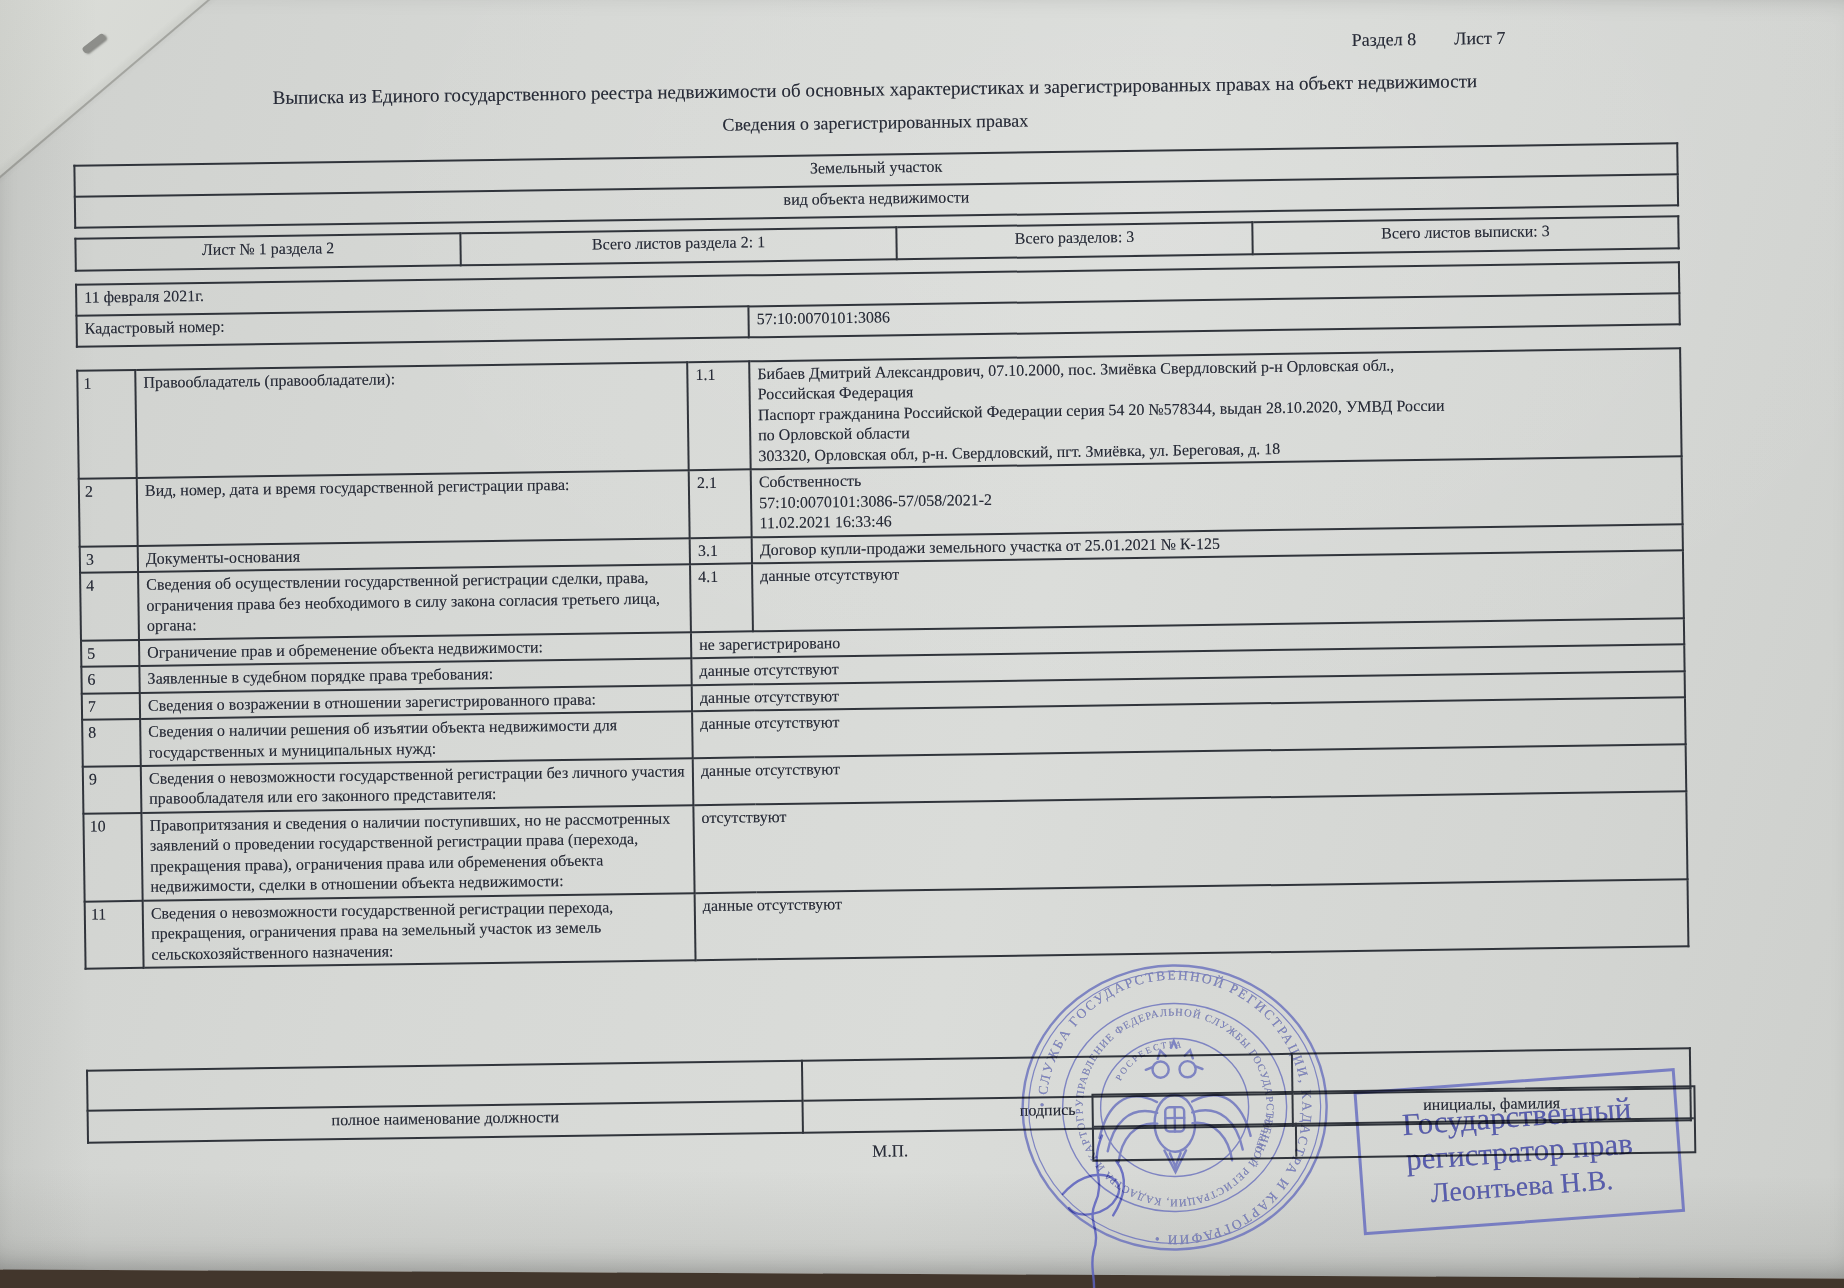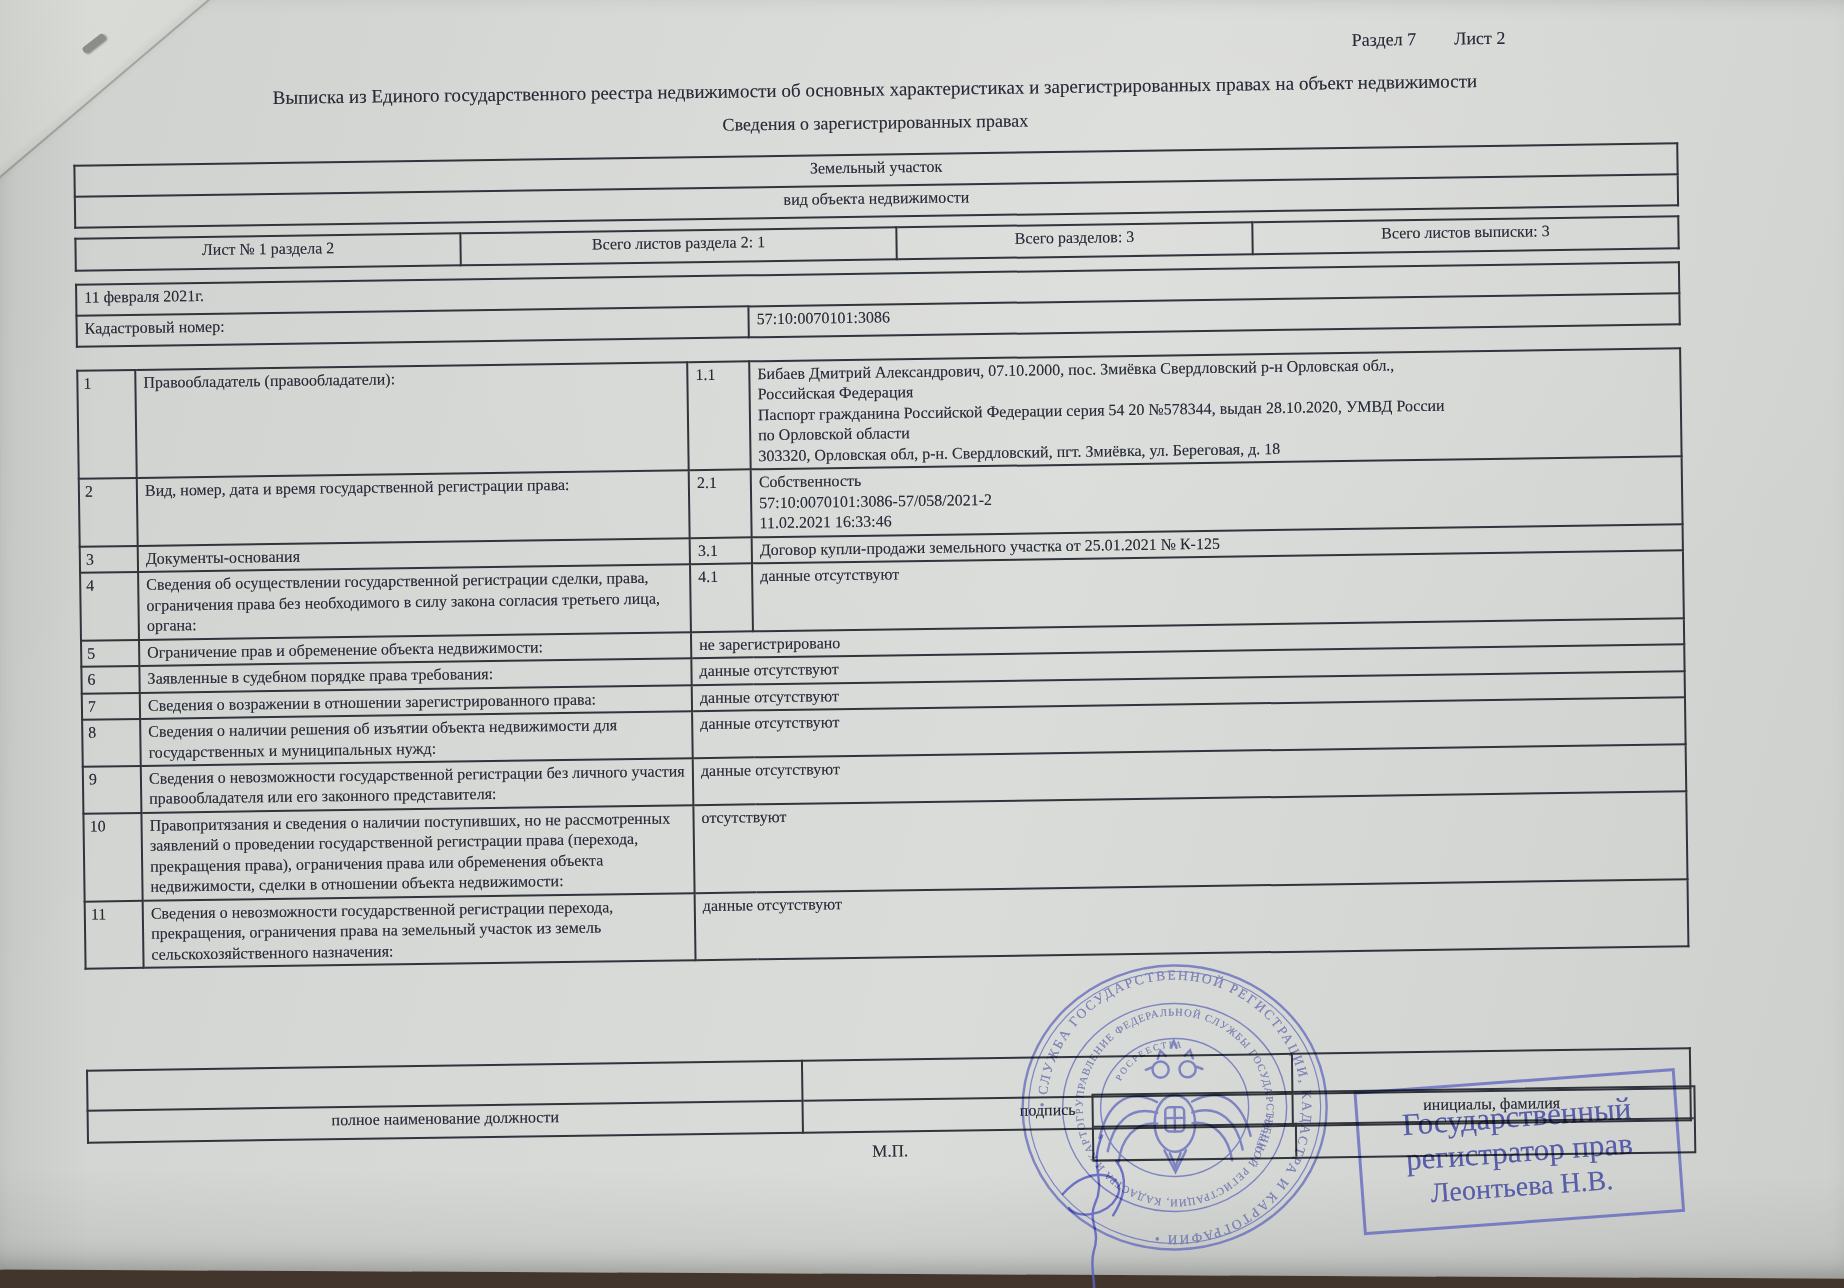--- a/index.html
+++ b/index.html
@@ -97,21 +97,21 @@
 <div class="paper">
   <div class="under-sheet"></div>
   <div class="sheet-edge"></div>
   <div class="staple"></div>
   <div class="bottom-left-dark"></div>
 </div>
 
 <div class="doc">
 
   <div class="corner-head">
-    <span>Раздел 7</span><span class="sp"></span><span>Лист 2</span>
+    <span>Раздел 8</span><span class="sp"></span><span>Лист 7</span>
   </div>
 
   <div class="doc-inner">
     <div class="title">Выписка из Единого государственного реестра недвижимости об основных характеристиках и зарегистрированных правах на объект недвижимости</div>
     <div class="subtitle">Сведения о зарегистрированных правах</div>
 
     <table class="t-object">
       <tbody>
           <tr>
             <td>Земельный участок</td>

